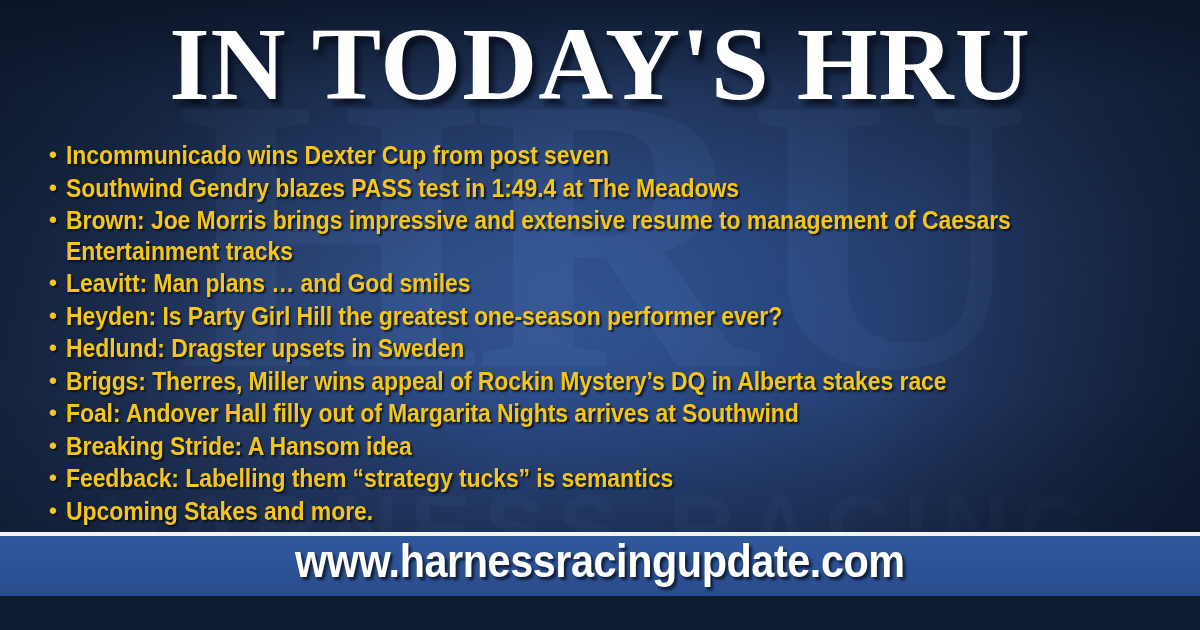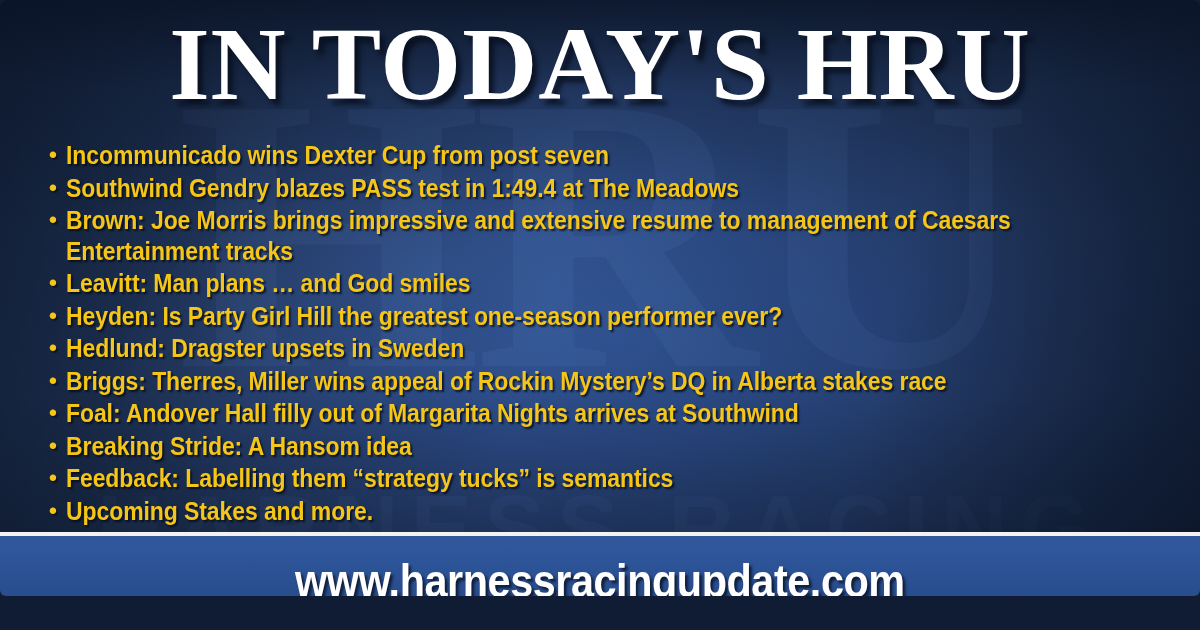--- a/index.html
+++ b/index.html
@@ -7,21 +7,20 @@
     padding: 0;
     background: #0f1c33;
   }
   #graphic {
     position: relative;
     width: 1200px;
     height: 596px;
     overflow: hidden;
     font-family: "Liberation Sans", sans-serif;
     background: #14532d;
-    border-radius: 6px;
   }
 
   
   .bg-base {
     position: absolute;
     inset: 0;
     background:
       radial-gradient(ellipse 780px 430px at 52% 56%,
         #2f5291 0%,
         #2b4a85 28%,
@@ -150,21 +149,21 @@
   .rule-top { top: 532px; }
   .rule-bottom { top: 606px; }
   .urlbar {
     position: absolute;
     left: 0;
     top: 536px;
     width: 1200px;
     height: 70px;
     background: linear-gradient(180deg, #31589d 0%, #2c5296 50%, #274a88 100%);
     display: flex;
-    align-items: flex-end;
+    align-items: flex-start;
     justify-content: center;
   }
   .url-text {
     font-family: "Liberation Sans Narrow", "Liberation Sans", sans-serif;
     font-weight: bold;
     font-size: 46px;
     line-height: 50px;
     letter-spacing: -0.5px;
     color: #ffffff;
     text-shadow: 3px 3px 3px rgba(6,12,26,.75);

